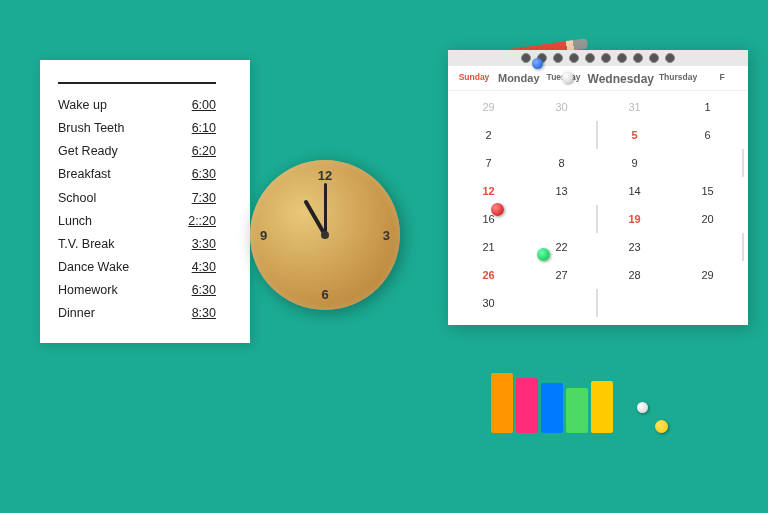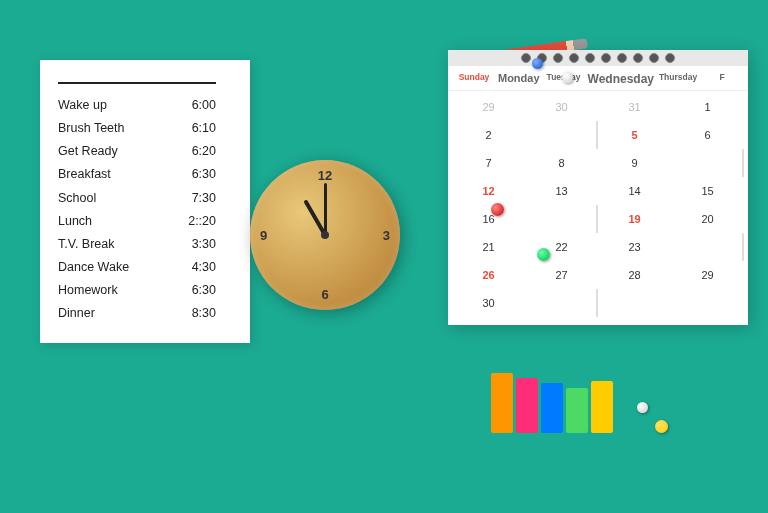--- a/index.html
+++ b/index.html
@@ -38,20 +38,21 @@
       justify-content: space-between;
       font-size: 12.5px;
       line-height: 1.85;
       color: #222;
     }
 
     .schedule-row .time {
       font-variant-numeric: tabular-nums;
       min-width: 40px;
       text-align: right;
+      text-decoration: underline;
     }
 
     
     .clock-container {
       position: absolute;
       left: 250px;
       top: 160px;
       width: 150px;
       height: 150px;
     }

